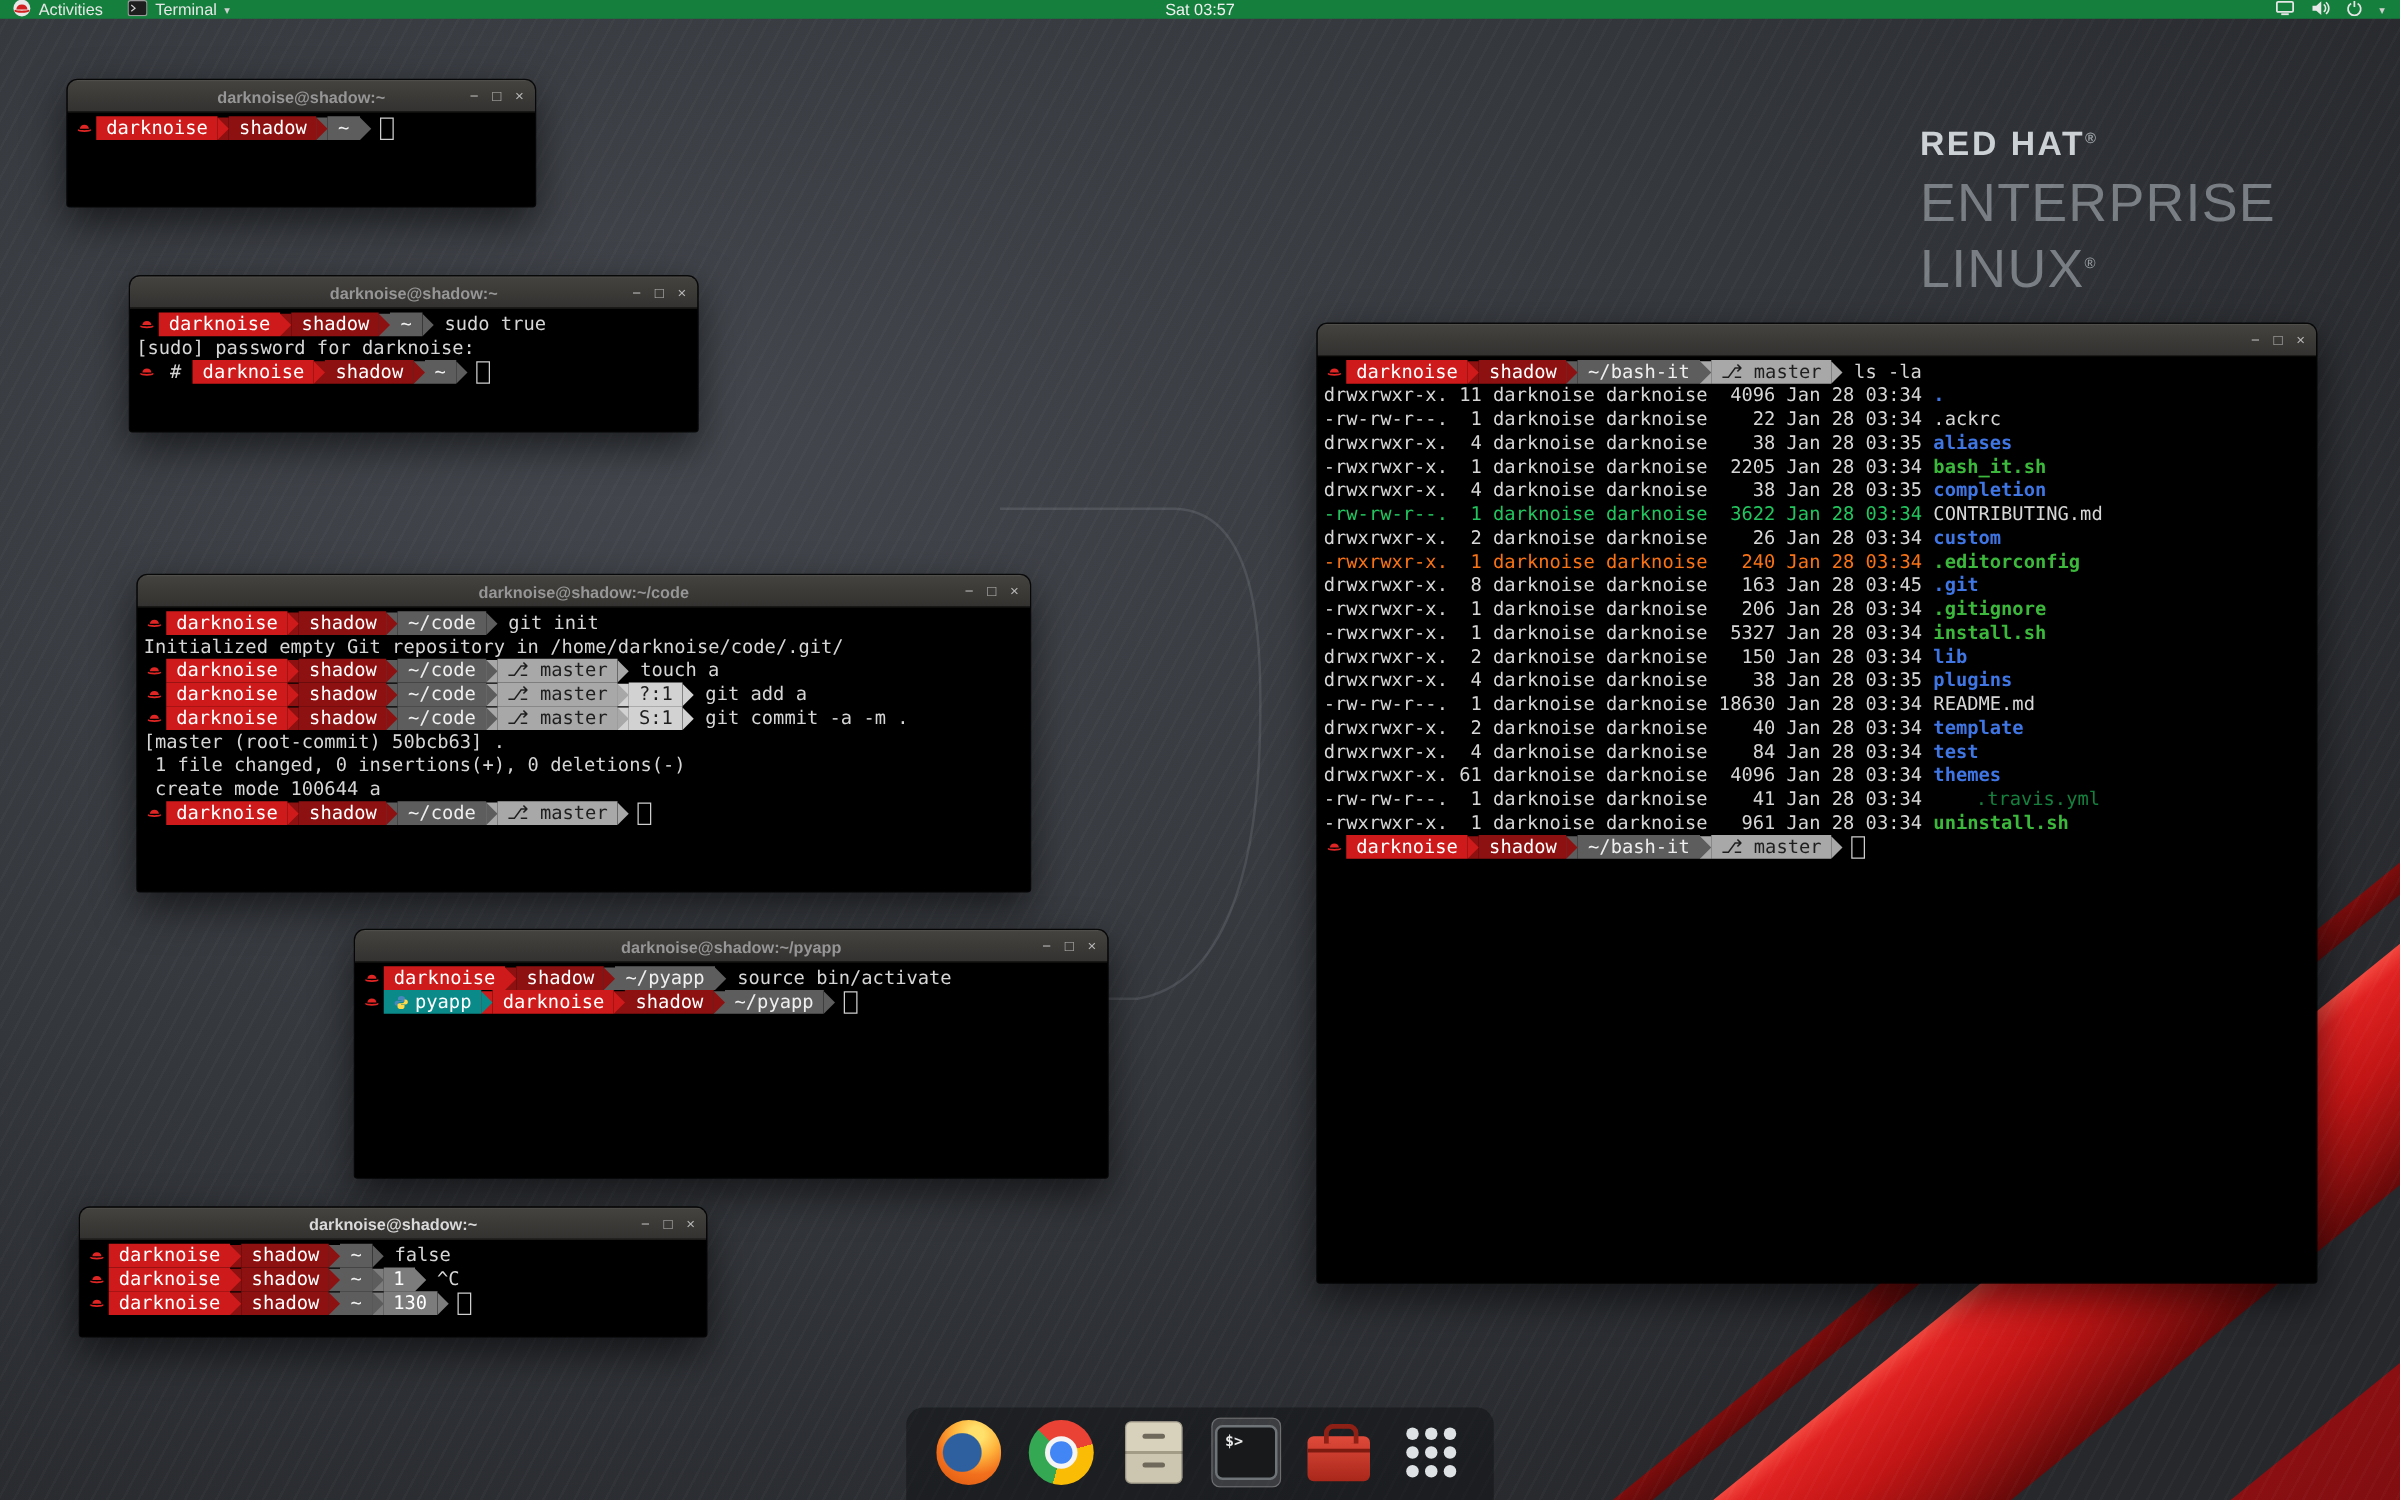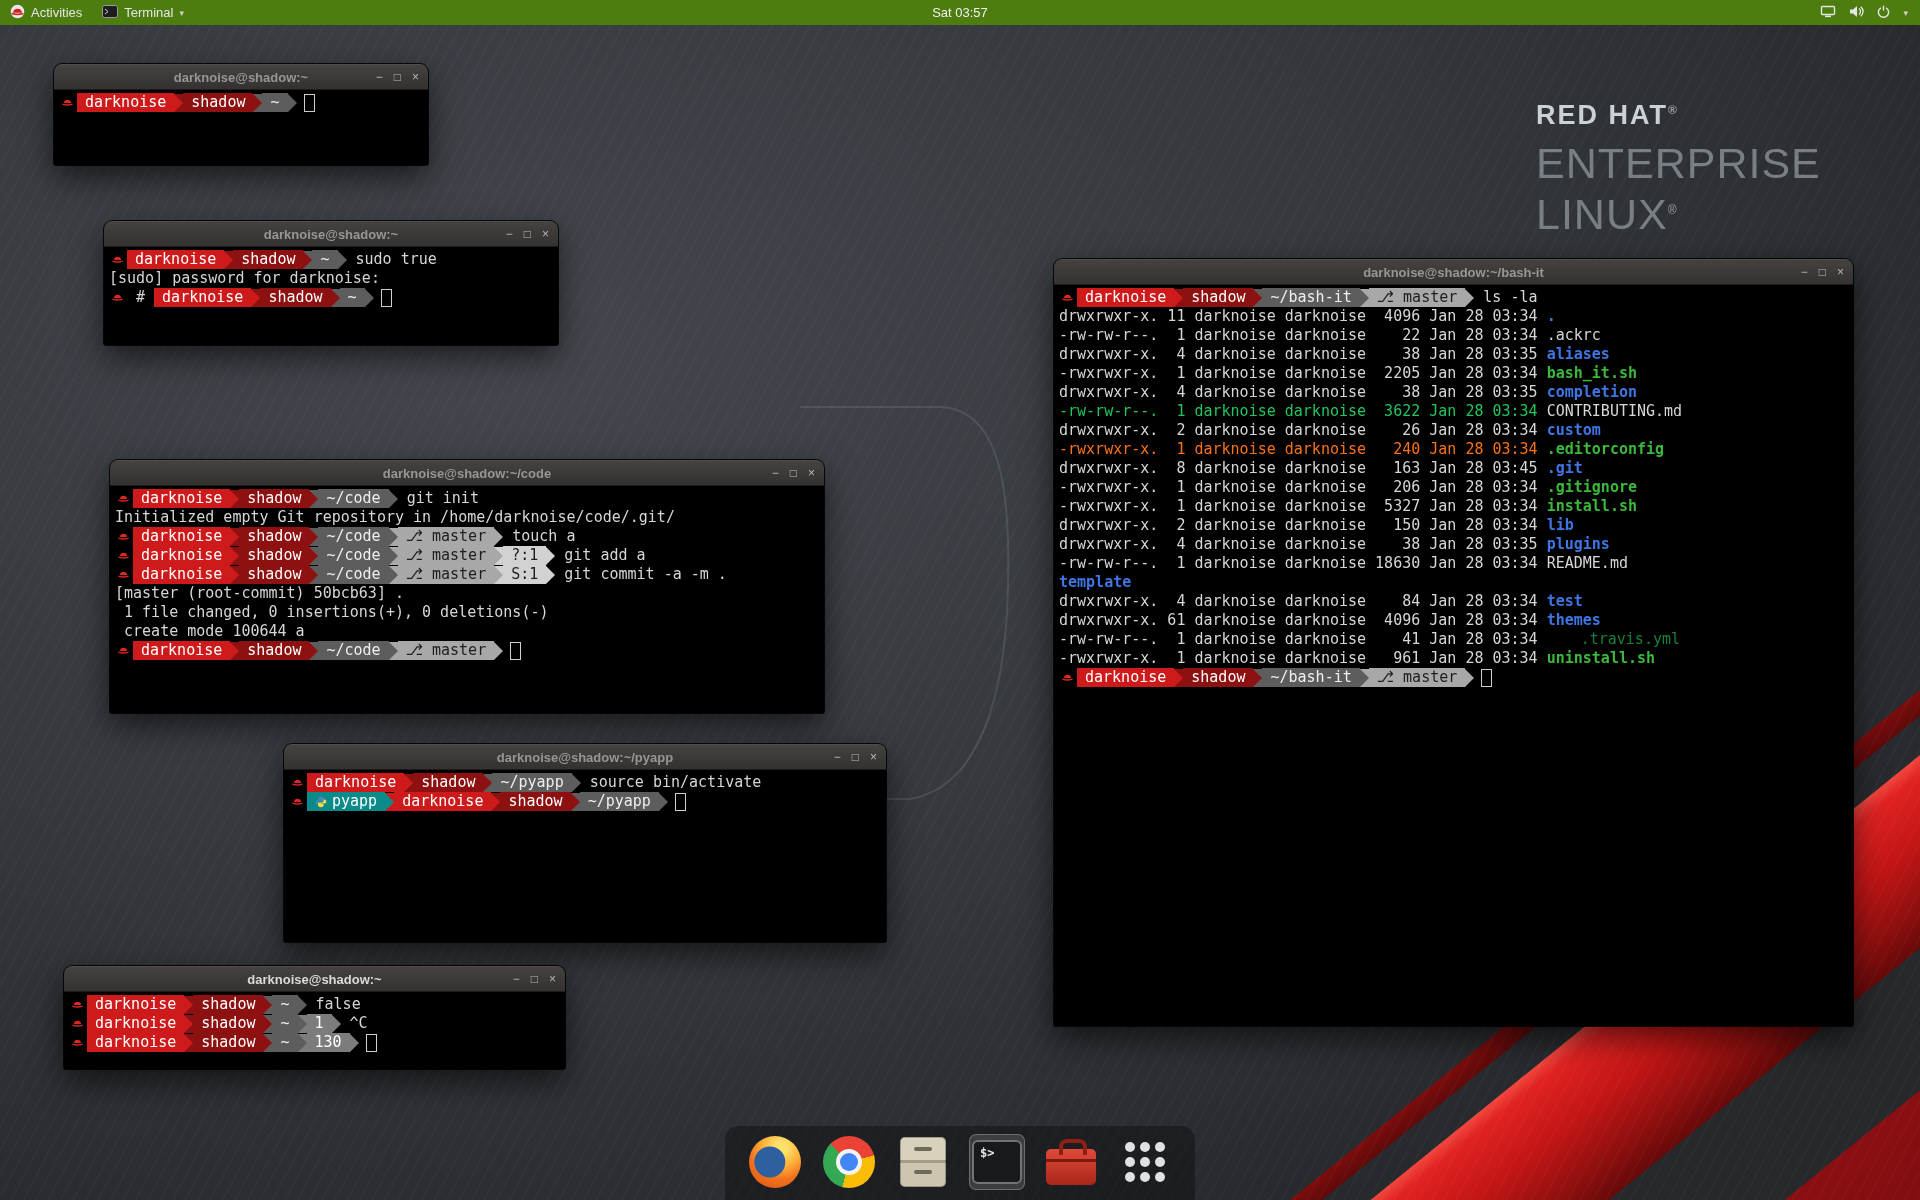--- a/index.html
+++ b/index.html
@@ -19,21 +19,21 @@
     background:linear-gradient(#7d0d0d,#5f0909);}
   #stripe-main{left:1210px;top:1330px;width:1700px;height:150px;
     background:linear-gradient(#f2473e 0,#e02222 10%,#c21515 45%,#8f0f0f 78%,#660909 100%);}
   #stripe-dark{left:1340px;top:1560px;width:1700px;height:420px;
     background:linear-gradient(#8a0f12,#5a080a);}
   .brand{position:absolute;left:1536px;top:100px;user-select:none;}
   .brand-l1{font-size:27px;font-weight:bold;color:#ccd1d5;letter-spacing:2px;margin-bottom:9px;}
   .brand-l1 sup,.brand-l3 sup{font-size:12px;color:#9aa0a4;}
   .brand-l2,.brand-l3{font-size:43px;letter-spacing:1px;line-height:47px;color:#787e83;}
   
-  .topbar{position:absolute;top:0;left:0;right:0;height:25px;background:#4d7c0f;
+  .topbar{position:absolute;top:0;left:0;right:0;height:15px;background:#15803d;
     display:flex;align-items:center;color:#e6e6e6;font-size:13px;z-index:50;}
   .tb-item{display:flex;align-items:center;gap:6px;padding:0 10px;height:100%;}
   .tb-caret{font-size:9px;color:#cfcfcf;}
   .tb-clock{position:absolute;left:50%;transform:translateX(-50%);color:#f0f0f0;}
   .tb-right{margin-left:auto;display:flex;align-items:center;gap:13px;padding-right:12px;height:100%;}
   
   .term-window{position:absolute;background:#000;border-radius:8px 8px 2px 2px;
     box-shadow:0 12px 32px rgba(0,0,0,0.6),0 0 0 1px rgba(0,0,0,0.85);
     display:flex;flex-direction:column;overflow:hidden;z-index:10;}
   .titlebar{flex:0 0 25px;height:25px;background:linear-gradient(#45433f,#343230);
@@ -536,21 +536,20 @@
           <span class="seg" style="background: rgb(124, 124, 124); color: rgb(255, 255, 255);">
             <span>130</span>
           </span>
           <span class="arrow" style="border-left-color: rgb(124, 124, 124); background: rgb(0, 0, 0);"></span>
           <span class="cursor"></span>
         </div>
       </div>
     </div>
     <div class="term-window" style="left: 1054px; top: 259px; width: 799px; height: 767px;">
       <div class="titlebar">
-        <div class="wtitle">darknoise@shadow:~/bash-it</div>
         <div class="wcontrols">
           <span class="wbtn">−</span>
           <span class="wbtn">□</span>
           <span class="wbtn">×</span>
         </div>
       </div>
       <div class="term-body">
         <div class="term-line">
           <span class="hat">
             <svg width="13" height="13" viewBox="0 0 16 16">
@@ -626,20 +625,21 @@
         </div>
         <div class="term-line">
           <span class="txt" style="color: rgb(214, 214, 214);">drwxrwxr-x.  4 darknoise darknoise    38 Jan 28 03:35 </span>
           <span class="txt" style="color: rgb(63, 118, 228); font-weight: bold;">plugins</span>
         </div>
         <div class="term-line">
           <span class="txt" style="color: rgb(214, 214, 214);">-rw-rw-r--.  1 darknoise darknoise 18630 Jan 28 03:34 </span>
           <span class="txt" style="color: rgb(214, 214, 214);">README.md</span>
         </div>
         <div class="term-line">
+          <span class="txt" style="color: rgb(214, 214, 214);">drwxrwxr-x.  2 darknoise darknoise    40 Jan 28 03:34 </span>
           <span class="txt" style="color: rgb(63, 118, 228); font-weight: bold;">template</span>
         </div>
         <div class="term-line">
           <span class="txt" style="color: rgb(214, 214, 214);">drwxrwxr-x.  4 darknoise darknoise    84 Jan 28 03:34 </span>
           <span class="txt" style="color: rgb(63, 118, 228); font-weight: bold;">test</span>
         </div>
         <div class="term-line">
           <span class="txt" style="color: rgb(214, 214, 214);">drwxrwxr-x. 61 darknoise darknoise  4096 Jan 28 03:34 </span>
           <span class="txt" style="color: rgb(63, 118, 228); font-weight: bold;">themes</span>
         </div>

